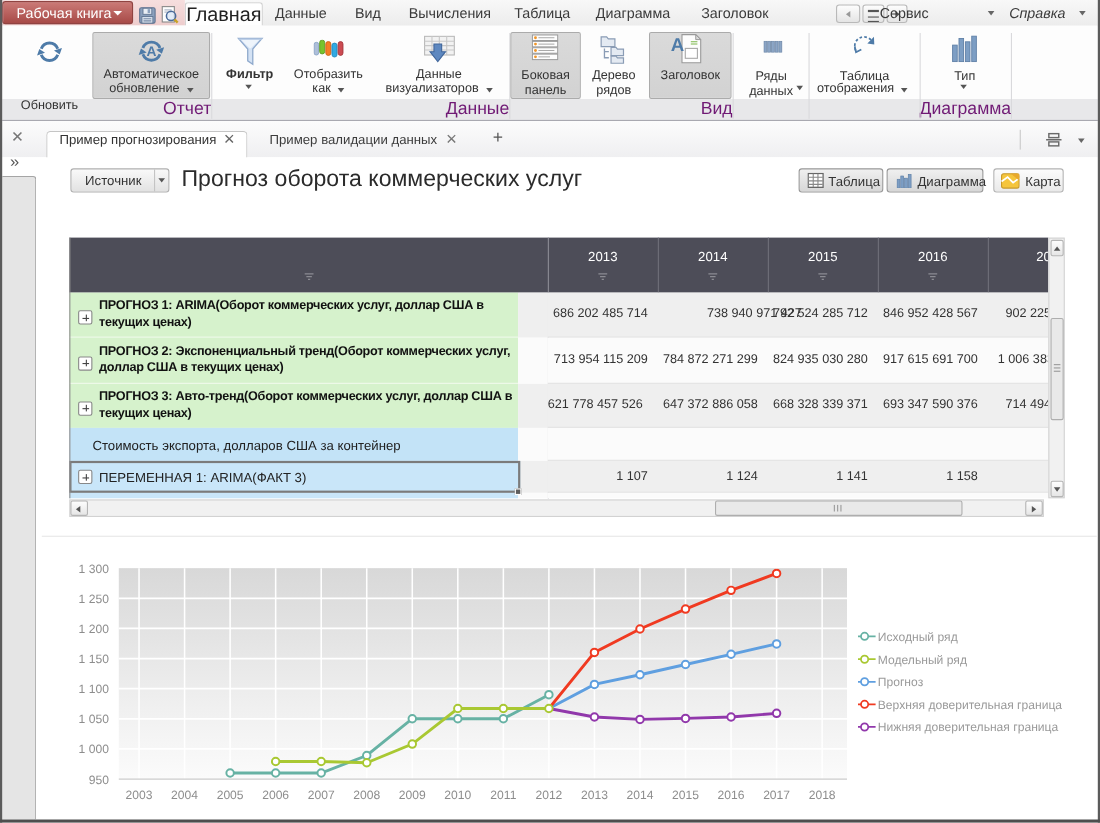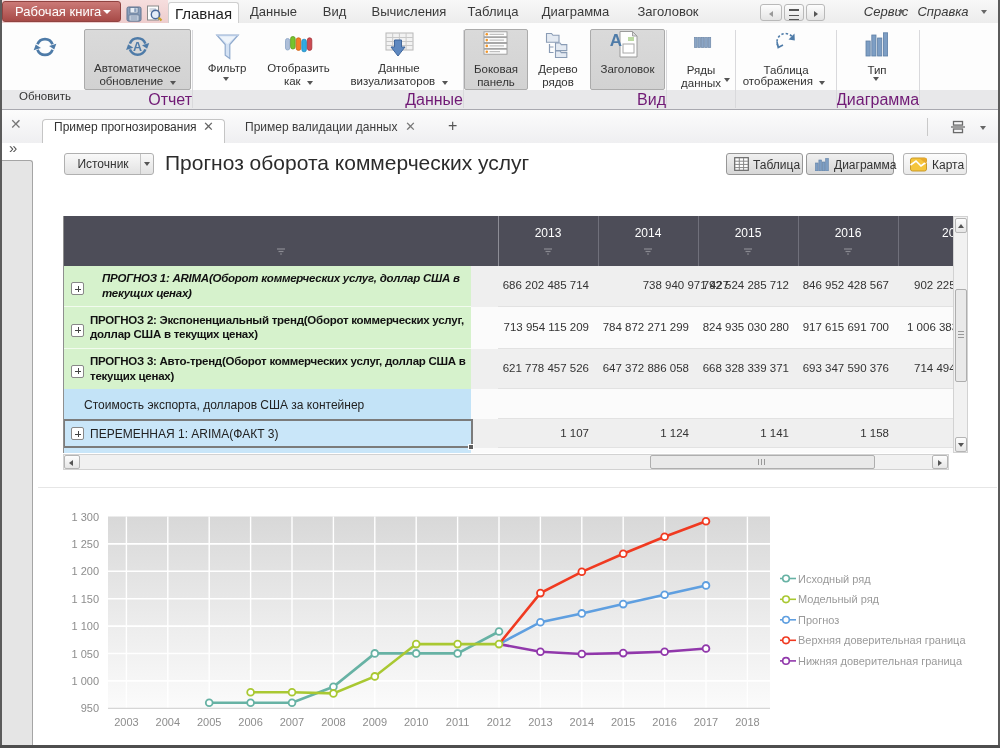--- a/index.html
+++ b/index.html
@@ -16,21 +16,21 @@
   #pinkzone{left:2px;top:0;width:166px;height:27px;
     background:linear-gradient(#f6dede,#eccaca);}
   #redbtn{left:2px;top:1px;width:119px;height:21px;border-radius:3px;
     background:linear-gradient(#cb7a77,#a74a47);border:1px solid #904341;
     color:#fff;font-size:13px;line-height:19px;text-align:left;padding-left:12px;box-sizing:border-box;}
   #redbtn .arr{position:absolute;right:9px;top:8px;width:0;height:0;
     border-left:4px solid transparent;border-right:4px solid transparent;border-top:4px solid #fff;}
   .menu-tab{top:0px;height:23px;font-size:13px;color:#3a3a3a;line-height:24px;text-align:center;}
   #tabMain{left:168px;top:2px;width:69px;height:22px;background:#fff;
     border:1px solid #cfcfcf;border-bottom:none;border-radius:3px 3px 0 0;
-    font-size:15px;color:#222;line-height:21px;text-align:center;}
+    font-size:18px;color:#222;line-height:21px;text-align:center;}
   .navbtn{top:4px;height:17px;border:1px solid #b9b9b9;border-radius:3px;
     background:linear-gradient(#fdfdfd,#e4e4e4);box-sizing:border-box;}
   .marr{display:inline-block;width:0;height:0;border-left:3.5px solid transparent;
     border-right:3.5px solid transparent;border-top:4px solid #666;vertical-align:middle;}
   
   #ribbon{left:2px;top:23px;width:996px;height:67px;background:#fdfdfd;}
   #groupstrip{left:2px;top:90px;width:996px;height:19px;background:#e8e8ea;
     border-bottom:1px solid #a9a9b0;}
   .grplabel{top:90px;height:19px;font-size:16px;color:#701a75;line-height:19px;text-align:right;}
   .rdiv{top:30px;width:1px;height:78px;background:#d9d9dc;}
@@ -86,21 +86,21 @@
   <div class="abs menu-tab" style="left:466px;width:54px;">Таблица</div>
   <div class="abs menu-tab" style="left:541px;width:69px;">Диаграмма</div>
   <div class="abs menu-tab" style="left:634px;width:68px;">Заголовок</div>
   <div class="abs navbtn" style="left:760px;width:22px;text-align:center;line-height:14px;"><span style="display:inline-block;width:0;height:0;border-top:3.5px solid transparent;border-bottom:3.5px solid transparent;border-right:4px solid #999;"></span></div>
   <div class="abs navbtn" style="left:784px;width:20px;">
     <div style="margin:4px 4px;height:1.5px;background:#555"></div>
     <div style="margin:2.5px 4px;height:1.5px;background:#555"></div>
     <div style="margin:2.5px 4px;height:1.5px;background:#555"></div>
   </div>
   <div class="abs navbtn" style="left:806px;width:19px;text-align:center;line-height:14px;"><span style="display:inline-block;width:0;height:0;border-top:3.5px solid transparent;border-bottom:3.5px solid transparent;border-left:4px solid #555;"></span></div>
-  <div class="abs menu-tab" style="left:860px;width:52px;font-style:italic;">Сервис</div>
+  <div class="abs menu-tab" style="left:796px;width:52px;">Сервис</div>
   <div class="abs" style="left:898px;top:10px;line-height:0;"><span class="marr" style="vertical-align:top;"></span></div>
   <div class="abs menu-tab" style="left:917px;width:52px;font-style:italic;">Справка</div>
   <div class="abs" style="left:981px;top:10px;line-height:0;"><span class="marr" style="vertical-align:top;"></span></div>
 
   <div id="ribbon" class="abs"></div>
   <div id="groupstrip" class="abs"></div>
   <div class="abs grplabel" style="left:2px;width:190px;">Отчет</div>
   <div class="abs grplabel" style="left:193px;width:270px;">Данные</div>
   <div class="abs grplabel" style="left:464px;width:202px;">Вид</div>
   <div class="abs grplabel" style="left:836px;width:83px;">Диаграмма</div>
@@ -124,21 +124,21 @@
     <polygon points="0,-3.8 5,0 0,3.8" transform="translate(21.6,11.1) rotate(72)" fill="#4e7ba8"></polygon>
     <polygon points="0,-3.8 5,0 0,3.8" transform="translate(5.7,15.9) rotate(252)" fill="#4e7ba8"></polygon>
     <text x="13.6" y="18" font-size="12.5" font-weight="bold" fill="#4e7ba8" text-anchor="middle" font-family="Liberation Sans">A</text>
   </svg>
   <div class="abs ribtext" style="left:87px;top:62px;width:101px;">Автоматическое<br>обновление&nbsp;&nbsp;<span class="dd"></span></div>
   <svg class="abs" style="left:215px;top:33px;" width="25" height="28" viewBox="0 0 25 28">
     <path d="M1.8 2 L23.2 2 L14.8 11.5 L14.8 25.5 L10.2 22.3 L10.2 11.5 Z" fill="#d4e2f4" stroke="#90aacd" stroke-width="1.2"></path>
     <path d="M4.2 3.2 L20.8 3.2 L13 10.8 L12 10.8 Z" fill="#eef4fb"></path>
     <line x1="1.8" y1="2.6" x2="23.2" y2="2.6" stroke="#b9cce6" stroke-width="1"></line>
   </svg>
-  <div class="abs ribtext" style="left:192px;top:62px;width:70px;">Фильтр</div>
+  <div class="abs ribtext" style="left:192px;top:62px;width:70px;font-weight:bold;">Фильтр</div>
   <div class="abs" style="left:223px;top:77px;line-height:0;"><span class="dd" style="vertical-align:top;"></span></div>
   <svg class="abs" style="left:285px;top:36px;" width="28" height="18" viewBox="0 0 28 18">
     <rect x="0.5" y="2.5" width="4.2" height="11.5" rx="2" fill="#aebfd9" stroke="#89a3c4" stroke-width="0.8"></rect>
     <rect x="5.6" y="0.5" width="4.6" height="12.5" rx="2.2" fill="#77c32c" stroke="#5a9a1e" stroke-width="0.8"></rect>
     <rect x="11.2" y="1.8" width="4.6" height="12.6" rx="2.2" fill="#f57c26" stroke="#cc5f12" stroke-width="0.8"></rect>
     <rect x="16.8" y="3.2" width="4.6" height="12.6" rx="2.2" fill="#31aae2" stroke="#1d86bd" stroke-width="0.8"></rect>
     <rect x="22.4" y="1.8" width="4.4" height="12.6" rx="2.2" fill="#cc4b52" stroke="#a33239" stroke-width="0.8"></rect>
   </svg>
   <div class="abs ribtext" style="left:262px;top:62px;width:73px;">Отобразить<br>как&nbsp;&nbsp;<span class="dd"></span></div>
   <svg class="abs" style="left:385px;top:32px;" width="29" height="27" viewBox="0 0 29 27">
@@ -348,21 +348,21 @@
   <div class="abs" style="left:470.5px;top:389px;width:27px;height:29.5px;background:#fbfbfb;"></div>
   <div class="abs" style="left:470.5px;top:418.5px;width:27px;height:29px;background:#efefef;"></div>
   <div class="abs" style="left:470.5px;top:447.5px;width:27px;height:5.5px;background:#fbfbfb;"></div>
   <div class="abs" style="left:498px;top:265.5px;width:455px;height:41.5px;background:#efefef;border-bottom:1px solid #e2e2e2;box-sizing:border-box;"></div>
   <div class="abs" style="left:498px;top:307px;width:455px;height:41.5px;background:#fbfbfb;border-bottom:1px solid #e2e2e2;box-sizing:border-box;"></div>
   <div class="abs" style="left:498px;top:348.5px;width:455px;height:40.5px;background:#efefef;border-bottom:1px solid #e2e2e2;box-sizing:border-box;"></div>
   <div class="abs" style="left:498px;top:389px;width:455px;height:29.5px;background:#fbfbfb;border-bottom:1px solid #e2e2e2;box-sizing:border-box;"></div>
   <div class="abs" style="left:498px;top:418.5px;width:455px;height:29px;background:#efefef;border-bottom:1px solid #e2e2e2;box-sizing:border-box;"></div>
   <div class="abs" style="left:498px;top:447.5px;width:455px;height:5.5px;background:#fbfbfb;"></div>
 
-  <div class="cell" style="left:102px;top:271px;width:400px;font-weight:bold;color:#111;line-height:14.5px;font-size:11.5px;letter-spacing:-0.25px;font-style:italic;">ПРОГНОЗ 1: ARIMA(Оборот коммерческих услуг, доллар США в<br>текущих ценах)</div>
+  <div class="cell" style="left:90px;top:271px;width:400px;font-weight:bold;color:#111;line-height:14.5px;font-size:11.5px;letter-spacing:-0.25px;">ПРОГНОЗ 1: ARIMA(Оборот коммерческих услуг, доллар США в<br>текущих ценах)</div>
   <div class="cell" style="left:90px;top:312.5px;width:400px;font-weight:bold;color:#111;line-height:14.5px;font-size:11.5px;letter-spacing:-0.25px;">ПРОГНОЗ 2: Экспоненциальный тренд(Оборот коммерческих услуг,<br>доллар США в текущих ценах)</div>
   <div class="cell" style="left:90px;top:354px;width:400px;font-weight:bold;color:#111;line-height:14.5px;font-size:11.5px;letter-spacing:-0.25px;">ПРОГНОЗ 3: Авто-тренд(Оборот коммерческих услуг, доллар США в<br>текущих ценах)</div>
   <div class="cell" style="left:84px;top:398px;width:380px;color:#222;">Стоимость экспорта, долларов США за контейнер</div>
   <div class="cell" style="left:90px;top:427px;width:380px;color:#222;">ПЕРЕМЕННАЯ 1: ARIMA(ФАКТ 3)</div>
 
   <div class="abs" style="left:71px;top:282px;width:13px;height:13px;background:#fff;border:1px solid #888;border-radius:2px;box-sizing:border-box;">
     <div style="position:absolute;left:2.5px;top:5.5px;width:6px;height:1px;background:#444;"></div>
     <div style="position:absolute;left:5.5px;top:2.5px;width:1px;height:6px;background:#444;"></div>
   </div>
   <div class="abs" style="left:71px;top:323.5px;width:13px;height:13px;background:#fff;border:1px solid #888;border-radius:2px;box-sizing:border-box;">
@@ -389,21 +389,21 @@
   <div class="cell num" style="left:498px;top:279px;width:91px;text-align:right;color:#333;">686 202 485 714</div>
   <div class="cell num" style="left:598px;top:279px;width:91px;text-align:right;color:#333;margin-left:40px;">738 940 971 427</div>
   <div class="cell num" style="left:698px;top:279px;width:91px;text-align:right;color:#333;">792 524 285 712</div>
   <div class="cell num" style="left:798px;top:279px;width:91px;text-align:right;color:#333;">846 952 428 567</div>
   <div class="cell num" style="left:898px;top:279px;width:55px;overflow:hidden;color:#333;"><span style="display:inline-block;margin-left:16px;width:120px;">902 225 831</span></div>
   <div class="cell num" style="left:498px;top:321px;width:91px;text-align:right;color:#333;">713 954 115 209</div>
   <div class="cell num" style="left:598px;top:321px;width:91px;text-align:right;color:#333;">784 872 271 299</div>
   <div class="cell num" style="left:698px;top:321px;width:91px;text-align:right;color:#333;">824 935 030 280</div>
   <div class="cell num" style="left:798px;top:321px;width:91px;text-align:right;color:#333;">917 615 691 700</div>
   <div class="cell num" style="left:898px;top:321px;width:55px;overflow:hidden;color:#333;"><span style="display:inline-block;margin-left:9px;width:120px;">1 006 383 52</span></div>
-  <div class="cell num" style="left:498px;top:362px;width:91px;text-align:right;color:#333;">621 778 457 526</div>
+  <div class="cell num" style="left:498px;top:362px;width:91px;color:#333;">621 778 457 526</div>
   <div class="cell num" style="left:598px;top:362px;width:91px;text-align:right;color:#333;">647 372 886 058</div>
   <div class="cell num" style="left:698px;top:362px;width:91px;text-align:right;color:#333;">668 328 339 371</div>
   <div class="cell num" style="left:798px;top:362px;width:91px;text-align:right;color:#333;">693 347 590 376</div>
   <div class="cell num" style="left:898px;top:362px;width:55px;overflow:hidden;color:#333;"><span style="display:inline-block;margin-left:16px;width:120px;">714 494 125</span></div>
   <div class="cell num" style="left:498px;top:427px;width:91px;text-align:right;color:#333;">1 107</div>
   <div class="cell num" style="left:598px;top:427px;width:91px;text-align:right;color:#333;">1 124</div>
   <div class="cell num" style="left:698px;top:427px;width:91px;text-align:right;color:#333;">1 141</div>
   <div class="cell num" style="left:798px;top:427px;width:91px;text-align:right;color:#333;">1 158</div>
 
   <div class="abs" style="left:62.5px;top:215.5px;width:1px;height:237.5px;background:#8f8f8f;"></div>

